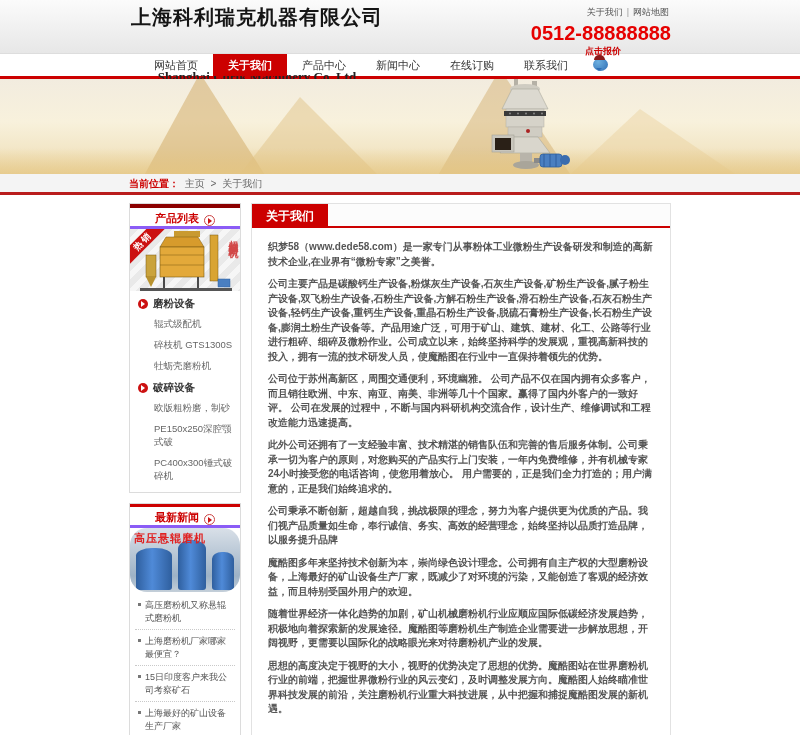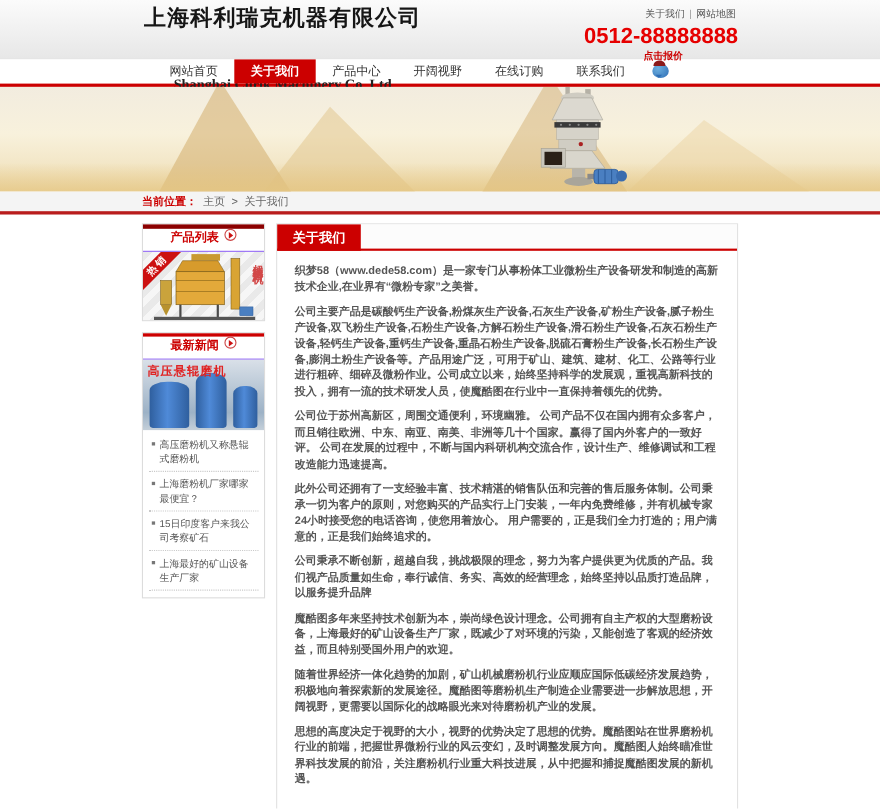--- a/index.html
+++ b/index.html
@@ -50,42 +50,42 @@
   .breadcrumb .label { color:#cc0000; font-weight:bold; }
   .breadcrumb a { color:#666; text-decoration:none; cursor:pointer; margin:0 3px; }
 
   
   .content { padding:8px 0 10px; }
   .content .container { display:flex; align-items:flex-start; }
   .sidebar { width:112px; flex:none; }
   .side-box { border:1px solid #dcdcdc; background:#fff; }
   .strip-dark { height:4px; background:#8b0000; }
   .strip-red { height:3px; background:#cc0000; }
-  .box-header { height:21px; display:flex; align-items:flex-start; justify-content:center; gap:5px; border-bottom:1px solid #8b5cf6; }
+  .box-header { height:21px; display:flex; align-items:flex-end; justify-content:center; gap:5px; border-bottom:3px solid #8b5cf6; }
   .box-header .t { color:#cc0000; font-weight:bold; font-size:11px; }
   .play-o { width:11px; height:11px; border-radius:50%; border:1px solid #cc4444; background:#fff; position:relative; flex:none; }
   .play-o::after { content:''; position:absolute; left:3px; top:2px; border:3px solid transparent; border-left:4px solid #cc1111; }
 
   .product-img { height:62px; position:relative; overflow:hidden;
     background:repeating-linear-gradient(135deg,#e9e9e9 0 6px,#f6f6f6 6px 12px); }
   .ribbon { position:absolute; left:-19px; top:6px; width:64px; text-align:center;
     background:#cc1111; color:#fff; font-size:9px; font-weight:bold; line-height:13px;
     transform:rotate(-45deg); letter-spacing:2px; }
   .vlabel { position:absolute; right:1px; top:3px; writing-mode:vertical-rl;
     color:#d24848; font-weight:bold; font-size:10px; letter-spacing:2px; line-height:12px; }
 
   .cat-list { padding:2px 0 5px; }
   .cat-head { display:flex; align-items:center; gap:5px; padding:4px 8px 3px; font-size:10.5px; font-weight:bold; color:#333; cursor:pointer; }
   .bullet-play { width:10px; height:10px; border-radius:50%; background:#cc1111; position:relative; flex:none; }
   .bullet-play::after { content:''; position:absolute; left:3px; top:2px; border:3px solid transparent; border-left:4px solid #fff; }
   .cat-item { font-size:9.5px; color:#666; padding:4px 4px 4px 24px; cursor:pointer; }
 
   .news-box { margin-top:10px; }
   .news-img { height:64px; position:relative; overflow:hidden;
-    background:linear-gradient(180deg,#d9e0e8 0%,#9db2c6 75%,#c4cfd9 100%); }
+    background:linear-gradient(180deg,#d9e0e8 0%,#9db2c6 75%,#c4cfd9 100%);border-radius:17px; }
   .cyl { position:absolute; background:linear-gradient(90deg,#2f5f9e,#4f8ad8 45%,#2f5f9e); border-radius:45% 45% 3px 3px / 18% 18% 3px 3px; }
   .c1 { left:6px; top:20px; width:36px; height:42px; }
   .c2 { left:48px; top:12px; width:28px; height:50px; }
   .c3 { left:82px; top:24px; width:22px; height:38px; }
   .news-img-label { position:absolute; left:4px; top:3px; color:#e02222; font-weight:bold; font-size:11px; letter-spacing:1px; }
   .news-list { padding:2px 5px 6px; }
   .news-item { position:relative; font-size:9px; color:#555; padding:5px 2px 4px 10px; border-bottom:1px dotted #c9c9c9; cursor:pointer; }
   .news-item::before { content:''; position:absolute; left:3px; top:9px; width:3px; height:3px; background:#777; }
 
   
@@ -114,21 +114,21 @@
     </div>
   </div>
 </div>
 
 <div class="navbar">
   <div class="container">
     <ul class="nav-list">
       <li>网站首页</li>
       <li class="active">关于我们</li>
       <li>产品中心</li>
-      <li>开阔视野</li>
+      <li>新闻中心</li>
       <li>在线订购</li>
       <li>联系我们</li>
     </ul>
   </div>
 </div>
 
 <div class="banner">
   <div class="mtn m1"></div>
   <div class="mtn m2"></div>
   <div class="mtn m3"></div>
@@ -193,20 +193,36 @@
             <polygon points="16,48 26,48 21,58" fill="#b8922f"></polygon>
             <rect x="80" y="6" width="8" height="46" fill="#d9a433" stroke="#7a5a12" stroke-width="0.5"></rect>
             <line x1="34" y1="48" x2="34" y2="60" stroke="#4a4a4a" stroke-width="2"></line>
             <line x1="68" y1="48" x2="68" y2="60" stroke="#4a4a4a" stroke-width="2"></line>
             <rect x="88" y="50" width="12" height="8" fill="#4a7fc1" stroke="#2f5f9e" stroke-width="0.5"></rect>
             <rect x="10" y="59" width="92" height="3" fill="#555"></rect>
           </svg>
           <div class="ribbon">热销</div>
           <div class="vlabel">超细磨粉机</div>
         </div>
+        <div class="cat-list">
+          <div class="cat-head">
+            <span class="bullet-play"></span>
+            <span>磨粉设备</span>
+          </div>
+          <div class="cat-item">辊式级配机</div>
+          <div class="cat-item">碎枝机 GTS1300S</div>
+          <div class="cat-item">牡蛎壳磨粉机</div>
+          <div class="cat-head">
+            <span class="bullet-play"></span>
+            <span>破碎设备</span>
+          </div>
+          <div class="cat-item">欧版粗粉磨，制砂</div>
+          <div class="cat-item">PE150x250深腔颚式破</div>
+          <div class="cat-item">PC400x300锤式破碎机</div>
+        </div>
       </div>
 
       <div class="side-box news-box">
         <div class="strip-red"></div>
         <div class="box-header">
           <span class="t">最新新闻</span>
           <span class="play-o"></span>
         </div>
         <div class="news-img">
           <div class="cyl c1"></div>

